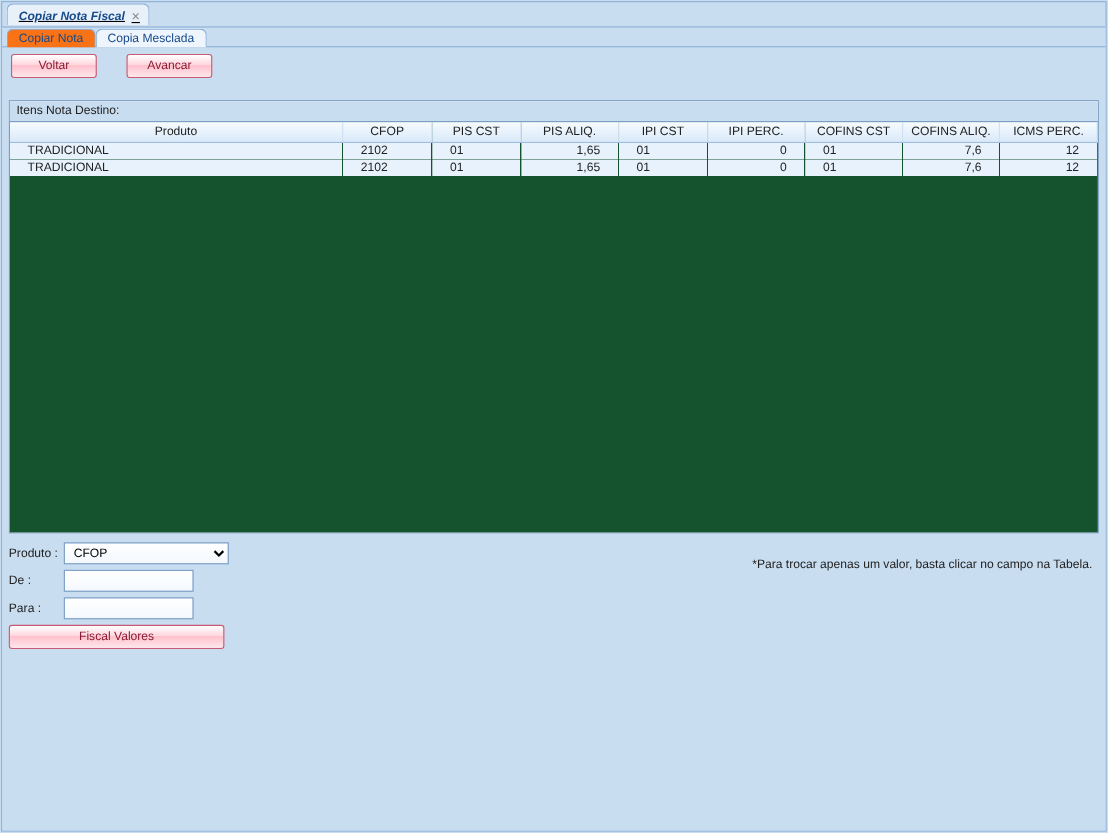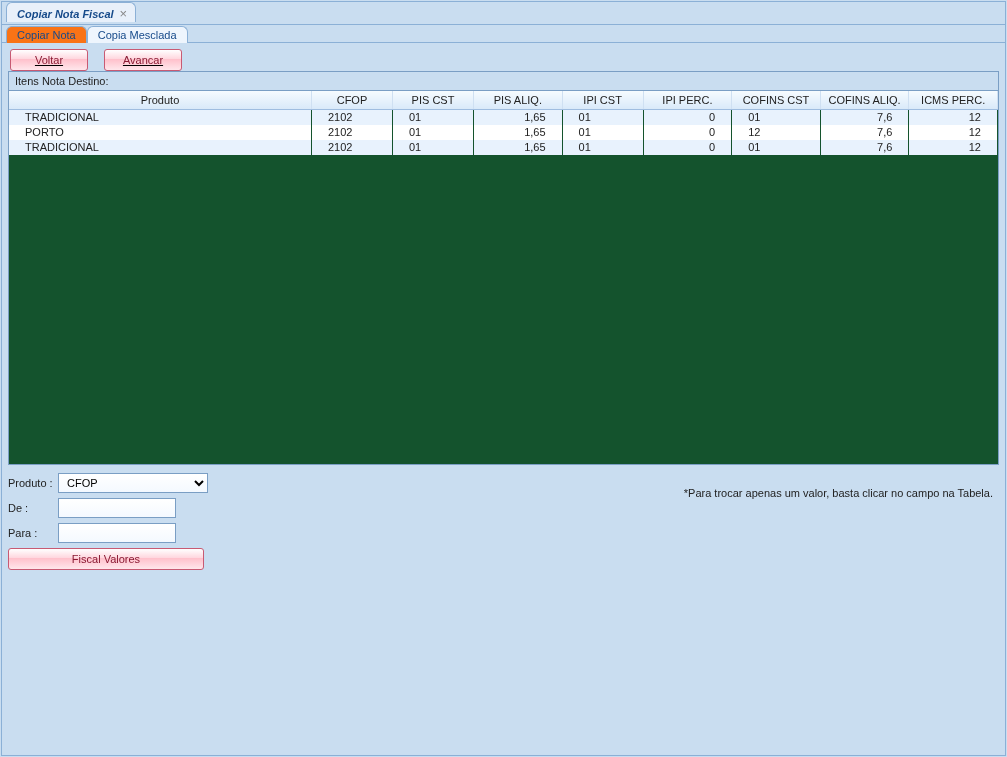--- a/index.html
+++ b/index.html
@@ -15,22 +15,23 @@
       width: 1005px;
       height: 755px;
       margin: 1px;
       background: #c9ddf0;
       border: 1px solid #8bb0d6;
     }
     
     .window-tabs {
       height: 22px;
       display: flex;
-      align-items: flex-start;
+      align-items: center;
       padding-left: 4px;
+      text-decoration: underline;
     }
     .window-tab {
       background: #e8f0fa;
       border: 1px solid #8bb0d6;
       border-bottom: none;
       border-top-left-radius: 6px;
       border-top-right-radius: 6px;
       height: 20px;
       padding: 3px 8px 0 10px;
       display: flex;
@@ -86,24 +87,23 @@
     }
     .sub-body {
       border-top: 1px solid #8bb0d6;
       margin-top: -1px;
       padding: 6px;
       height: calc(100% - 17px);
     }
     
     .toolbar {
       display: flex;
-      gap: 16px;
-      margin-bottom: 0;
+      gap: 27px;
+      margin-bottom: 20px;
       padding-left: 2px;
-      text-decoration: underline;
     }
     .btn {
       min-width: 78px;
       height: 22px;
       border: 1px solid #c85a73;
       border-radius: 3px;
       background: linear-gradient(#ffffff, #ffd6de 45%, #ffc0cb 46%, #ffe7ec);
       color: #8a1a33;
       font-size: 11px;
       cursor: pointer;
@@ -276,31 +276,20 @@
                   <td class="txt"> TRADICIONAL</td>
                   <td class="txt">2102</td>
                   <td class="txt">01</td>
                   <td class="num">1,65</td>
                   <td class="txt">01</td>
                   <td class="num">0</td>
                   <td class="txt">01</td>
                   <td class="num">7,6</td>
                   <td class="num">12</td>
                 </tr>
-                <tr>
-                  <td class="txt"> PORTO</td>
-                  <td class="txt">2102</td>
-                  <td class="txt">01</td>
-                  <td class="num">1,65</td>
-                  <td class="txt">01</td>
-                  <td class="num">0</td>
-                  <td class="txt">12</td>
-                  <td class="num">7,6</td>
-                  <td class="num">12</td>
-                </tr>
                 <tr class="alt">
                   <td class="txt"> TRADICIONAL</td>
                   <td class="txt">2102</td>
                   <td class="txt">01</td>
                   <td class="num">1,65</td>
                   <td class="txt">01</td>
                   <td class="num">0</td>
                   <td class="txt">01</td>
                   <td class="num">7,6</td>
                   <td class="num">12</td>

